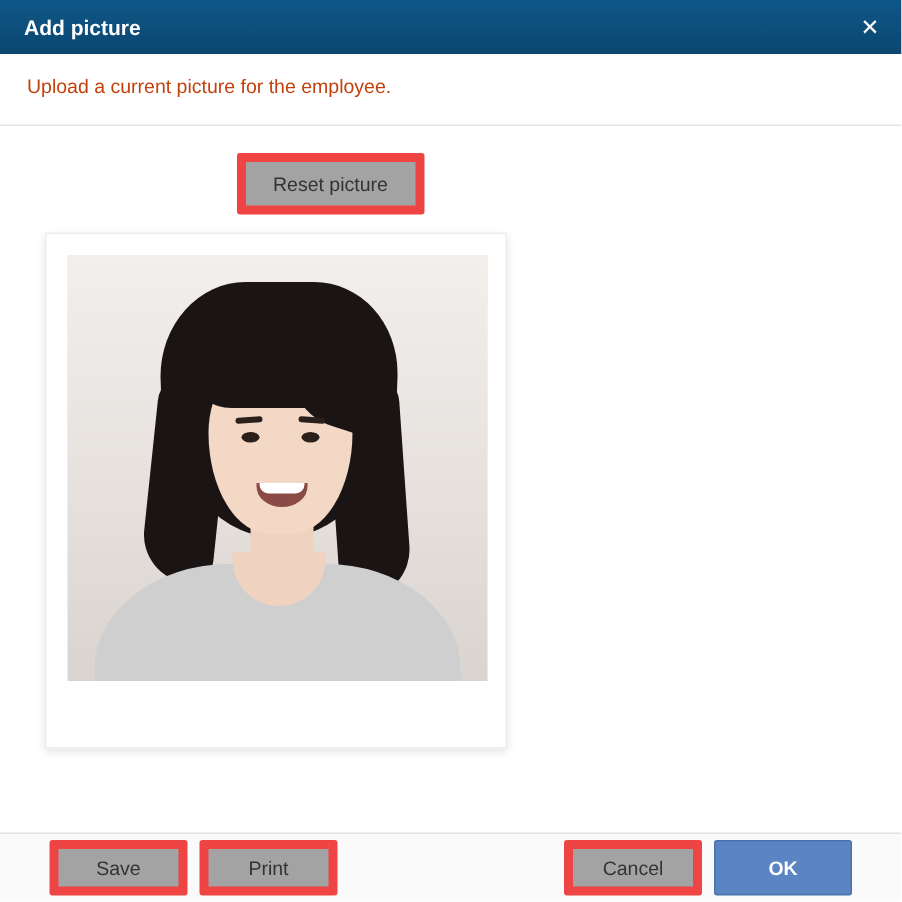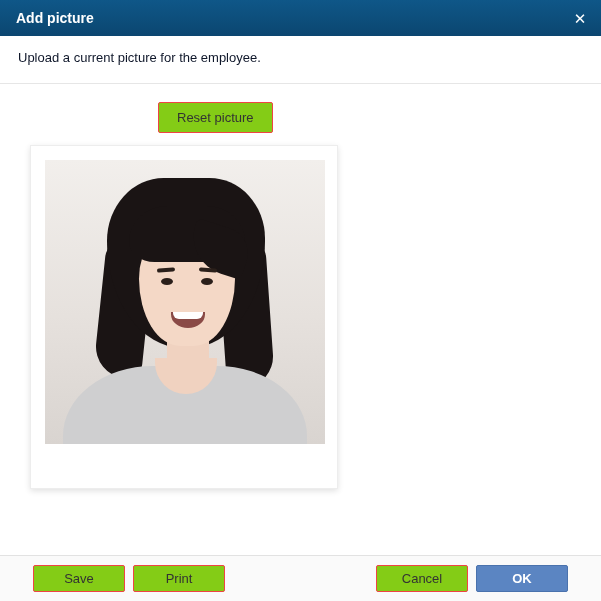--- a/index.html
+++ b/index.html
@@ -38,33 +38,33 @@
       align-items: center;
       justify-content: center;
       cursor: pointer;
       color: #fff;
       font-size: 15px;
       line-height: 1;
     }
     .dialog-instructions {
       padding: 14px 18px 18px 18px;
       border-bottom: 1px solid #e6e6e6;
-      color: #0f172a;
+      color: #c2410c;
       font-size: 13px;
     }
     .dialog-body {
       padding: 18px 30px;
     }
     .reset-wrap {
       margin-left: 128px;
       margin-bottom: 12px;
     }
     .btn {
-      border: 1px solid #ef4444;
-      background: #84cc16;
+      border: 6px solid #ef4444;
+      background: #a3a3a3;
       color: #333;
       font-size: 13px;
       padding: 6px 18px;
       cursor: pointer;
       border-radius: 2px;
       min-width: 90px;
       text-align: center;
       font-family: inherit;
     }
     .reset-btn {

